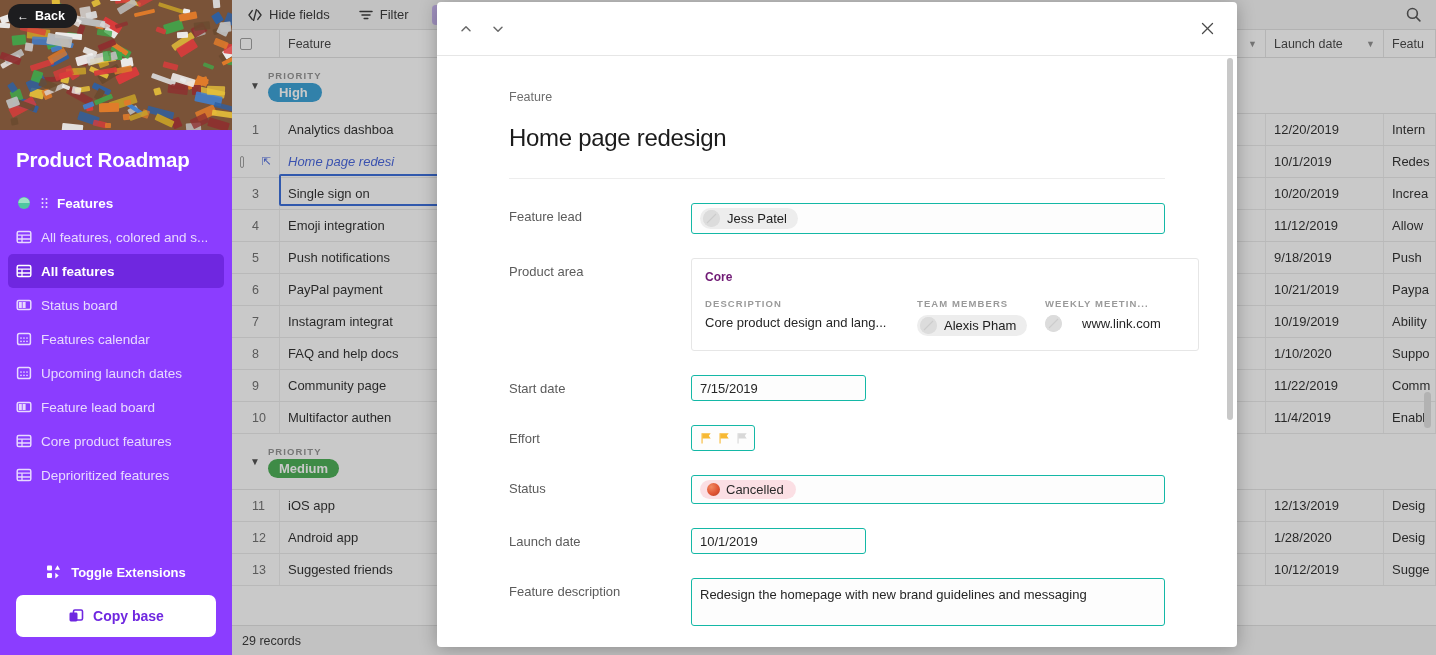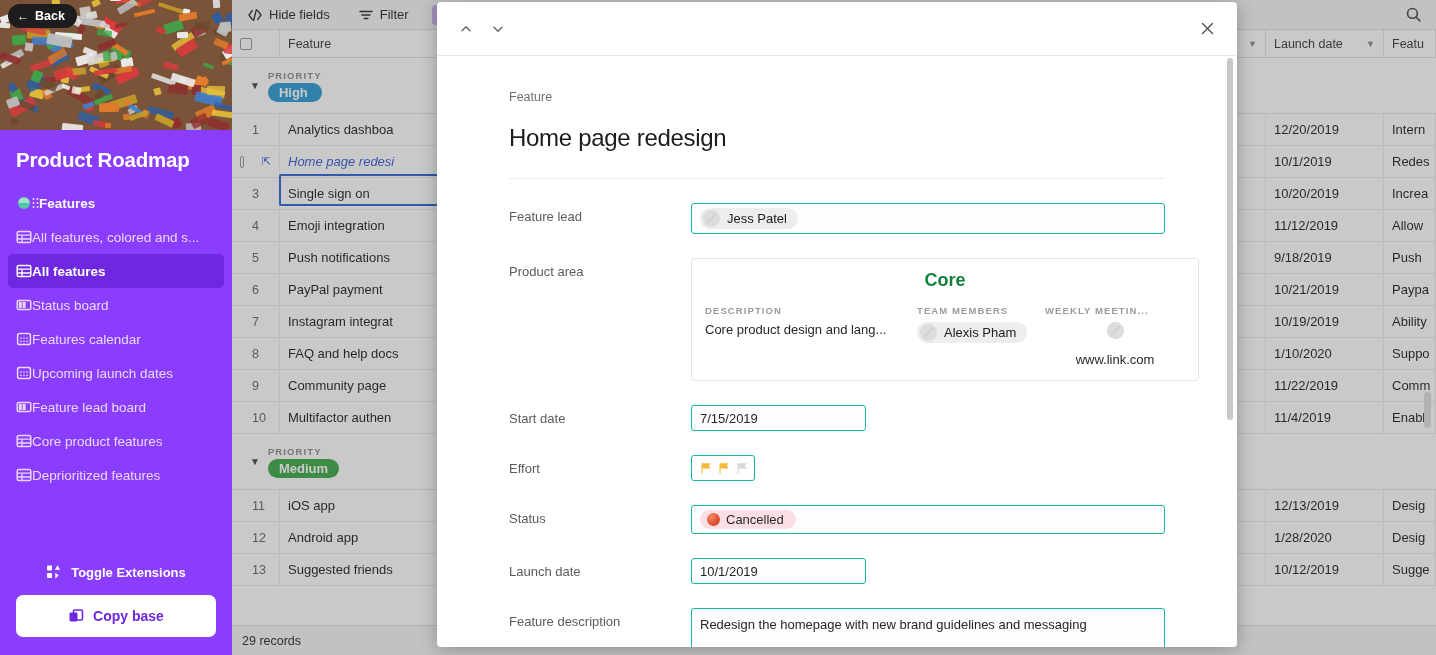--- a/index.html
+++ b/index.html
@@ -40,21 +40,21 @@
   #back-btn .arr { font-size: 12px; line-height: 1; }
 
   #base-title {
     color: #ffffff; font-size: 20.5px; font-weight: bold;
     padding: 18px 16px 14px 16px;
     letter-spacing: -0.2px;
     flex: 0 0 auto;
   }
   #nav-list { flex: 1 1 auto; padding: 0 8px; overflow: hidden; }
   .nav-row {
-    display: flex; align-items: center; 
+    display: flex; align-items: center; gap: 9px;
     height: 34px; padding: 0 8px;
     border-radius: 5px;
     color: #e8d9ff; font-size: 13.5px;
     cursor: pointer; white-space: nowrap; overflow: hidden;
   }
   .nav-row.table-head { color: #ffffff; font-weight: bold; font-size: 13.5px; }
   .nav-row.active { background: #6f27e0; color: #ffffff; font-weight: bold; }
   .nav-label { overflow: hidden; text-overflow: ellipsis; white-space: nowrap; }
 
   .ic { width: 16px; height: 16px; flex: 0 0 16px; display: block; }
@@ -176,21 +176,21 @@
     padding: 4px 8px; font-size: 13px; color: #262626;
   }
   .box.wide { width: 100%; }
   .box.narrow { width: 175px; }
 
   .collab { display: inline-flex; align-items: center; gap: 7px; background: #ededed; border-radius: 12px; padding: 2px 11px 2px 3px; }
   .avatar { width: 17px; height: 17px; border-radius: 50%; background: #dcdcdc; display: block; }
   .collab-name { font-size: 13px; color: #202020; }
 
   #product-area-card { border: 1px solid #e6e6e6; border-radius: 3px; background: #fff; padding: 11px 13px 13px 13px; }
-  #pa-title { font-size: 18px; color: #15803d; font-weight: bold; text-align: center; }
+  #pa-title { font-size: 12px; color: #701a75; font-weight: bold; }
   #pa-cols { display: flex; margin-top: 14px; gap: 0; }
   .pa-col { display: flex; flex-direction: column; gap: 6px; }
   .pa-col.desc { width: 212px; }
   .pa-col.team { width: 128px; }
   .pa-col.link { width: 140px; }
   .pa-kicker { font-size: 9.5px; letter-spacing: 1.1px; color: #9a9a9a; font-weight: bold; white-space: nowrap; overflow: hidden; text-overflow: ellipsis; }
   .pa-text { font-size: 13px; color: #262626; white-space: nowrap; overflow: hidden; text-overflow: ellipsis; }
 
   .flags { display: flex; gap: 5px; align-items: center; }
   .flagwrap { width: 13px; height: 13px; }
@@ -840,21 +840,21 @@
                       <svg class="avatar" viewBox="0 0 17 17">
                         <circle cx="8.5" cy="8.5" r="8.5" fill="#dcdcdc"></circle>
                         <line x1="4" y1="13" x2="13" y2="4" stroke="#cccccc" stroke-width="1.1"></line>
                       </svg>
                       <span class="collab-name">Alexis Pham</span>
                     </span>
                   </div>
                 </div>
                 <div class="pa-col link">
                   <div class="pa-kicker">WEEKLY MEETIN...</div>
-                  <div class="pa-text" style="display:flex;align-items:center;gap:13px;flex-direction:column;">
+                  <div class="pa-text" style="display:flex;align-items:center;gap:20px;">
                     <svg class="avatar" viewBox="0 0 17 17" style="flex:0 0 17px;">
                       <circle cx="8.5" cy="8.5" r="8.5" fill="#dcdcdc"></circle>
                       <line x1="4" y1="13" x2="13" y2="4" stroke="#cccccc" stroke-width="1.1"></line>
                     </svg>
                     <span>www.link.com</span>
                   </div>
                 </div>
               </div>
             </div>
           </div>

